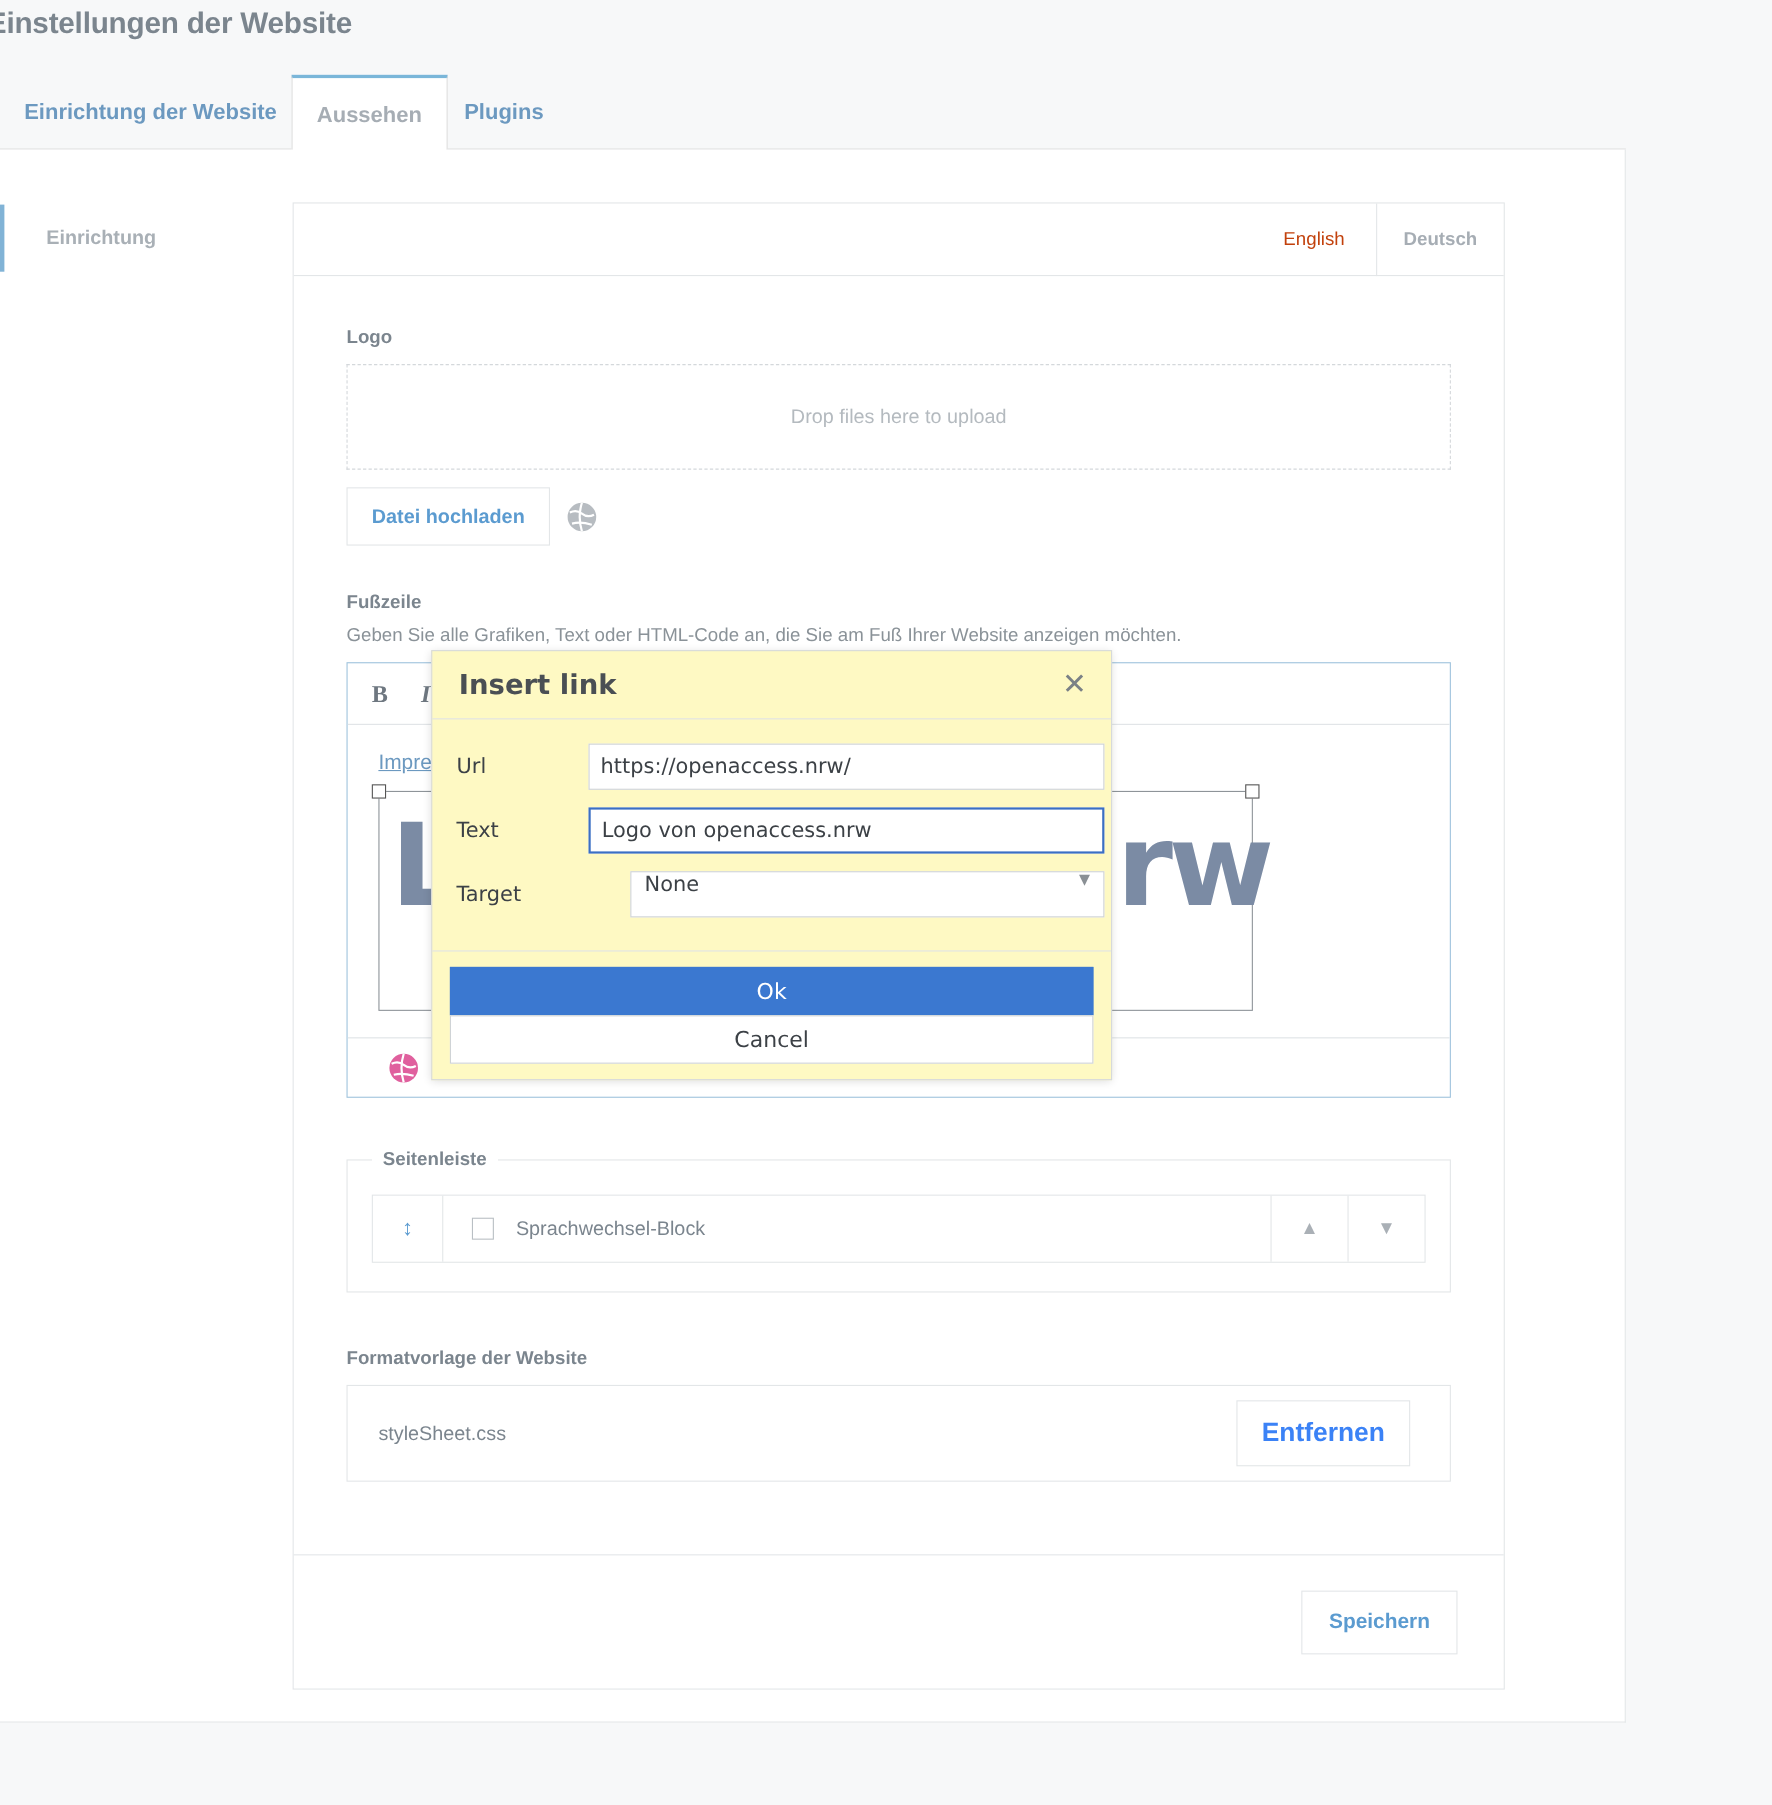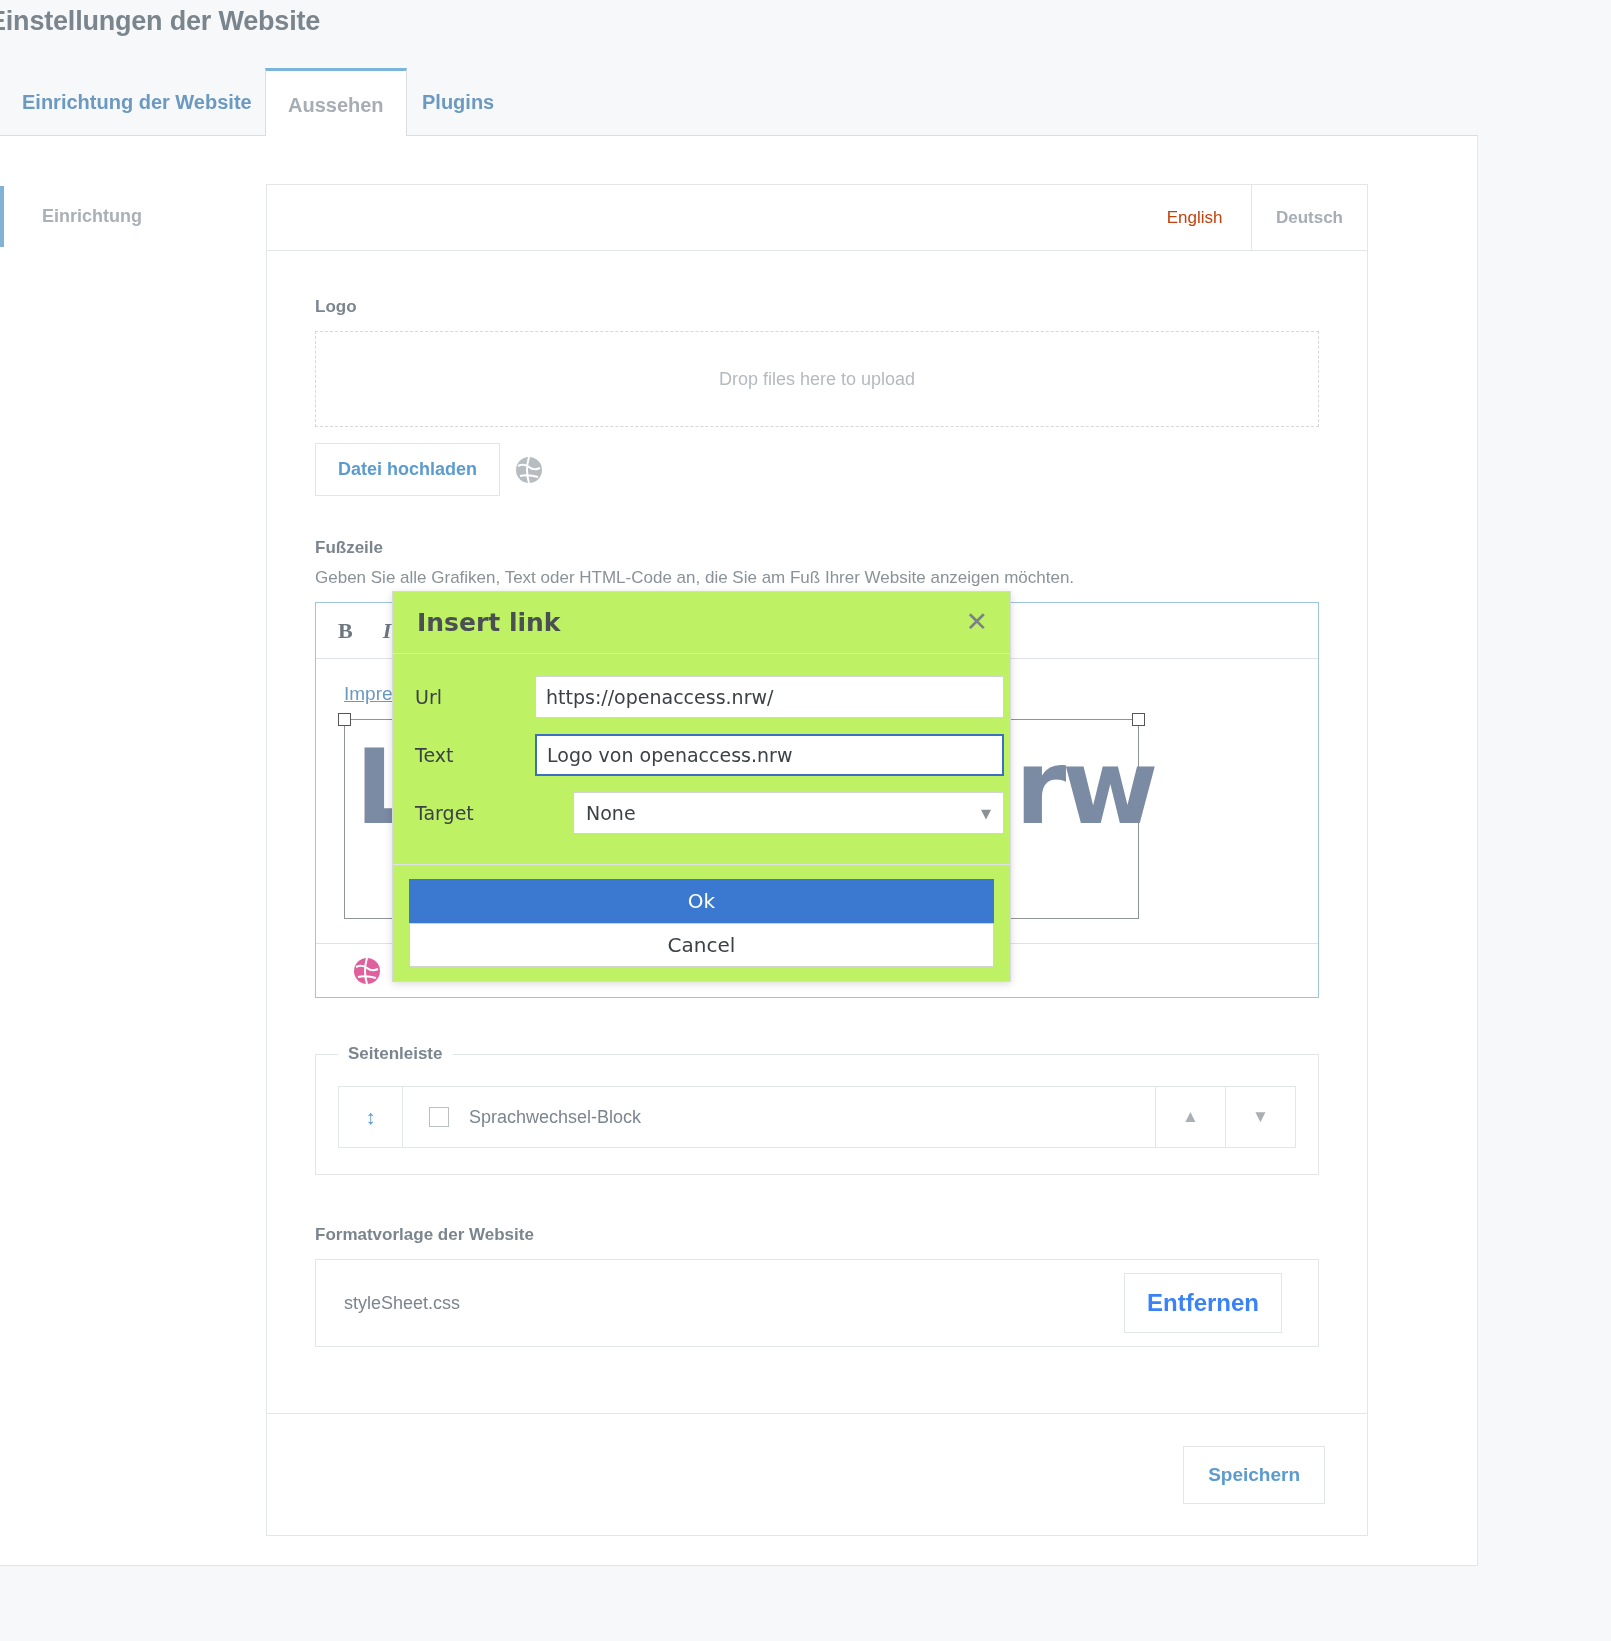--- a/index.html
+++ b/index.html
@@ -266,21 +266,21 @@
     border: 1px solid #e3e6e8; background: #fff;
     color: #5b9bd0; font-size: 19px; font-weight: bold;
     padding: 17px 24px; cursor: pointer; font-family: inherit;
   }
 
   
   .modal {
     position: absolute;
     left: 392px; top: 591px;
     width: 619px;
-    background: #bef264;
+    background: #fef9c3;
     border: 1px solid #d6d9dc;
     box-shadow: 0 2px 8px rgba(0,0,0,0.14);
     z-index: 50;
     font-family: "Liberation Sans", sans-serif;
   }
   .modal-head {
     height: 62px;
     display: flex; align-items: center; justify-content: space-between;
     padding: 0 22px 0 24px;
     border-bottom: 1px solid #e0e3e6;
@@ -307,21 +307,21 @@
     color: #3c4146;
     padding: 0 10px;
     font-family: "DejaVu Sans", sans-serif;
     background: #fff;
     outline: none;
   }
   .minput.focused { border: 2px solid #3b6fc4; }
   .mselect {
     flex: 1; height: 42px;
     border: 1px solid #cfd3d6;
-    display: flex; align-items: center; justify-content: space-between;
+    display: flex; justify-content: space-between;
     padding: 0 12px;
     font-size: 19px; color: #3c4146;
     font-family: "DejaVu Sans", sans-serif;
     cursor: pointer;
     background: #fff;
   }
   .caret { color: #8a9095; font-size: 13px; }
   .modal-foot {
     border-top: 1px solid #e0e3e6;
     padding: 14px 16px;

